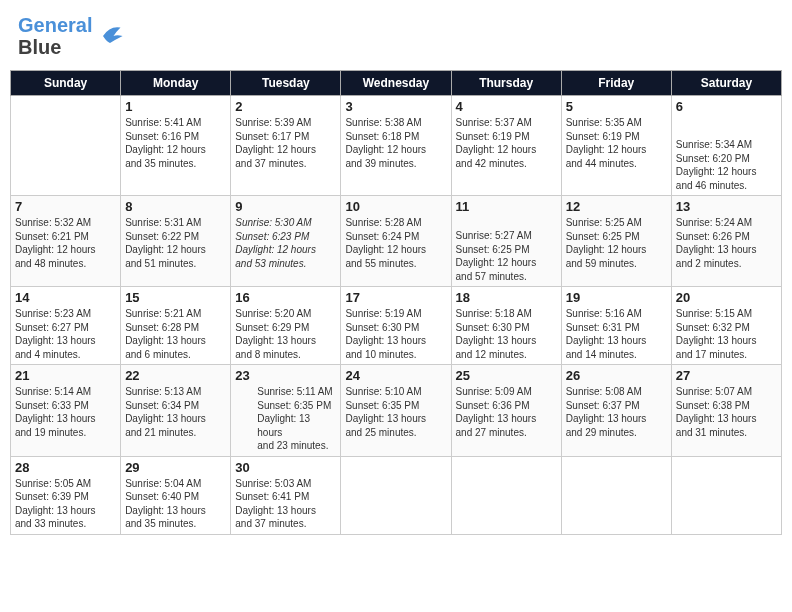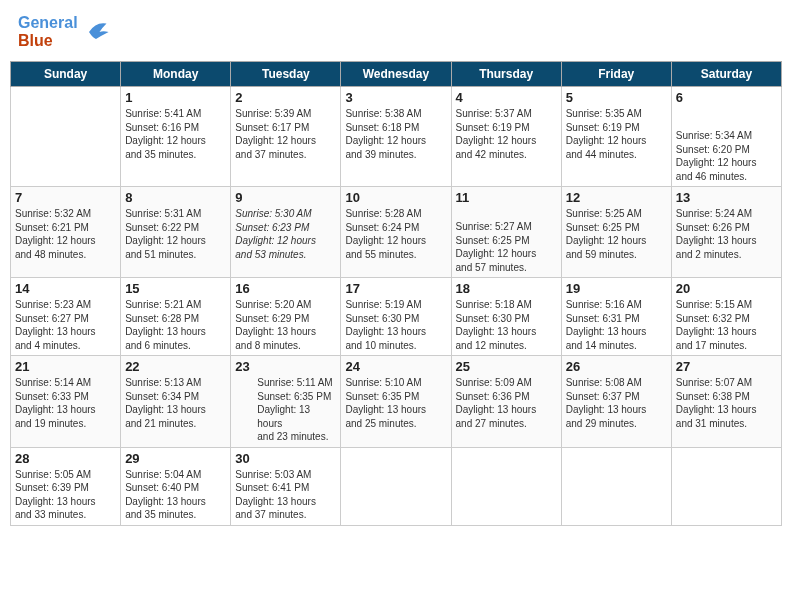--- a/index.html
+++ b/index.html
@@ -15,21 +15,21 @@
       justify-content: space-between;
       align-items: flex-start;
       margin-bottom: 8px;
       padding: 4px 8px;
     }
     .logo {
       display: flex;
       align-items: center;
     }
     .logo-text {
-      font-size: 16px;
+      font-size: 20px;
       font-weight: bold;
       color: #1a3a5c;
       line-height: 1.1;
     }
     .logo-text span {
       color: #4a90d9;
     }
     .logo-bird {
       width: 28px;
       height: 28px;
@@ -83,31 +83,31 @@
     .empty-cell {
       background: #f9f9f9;
     }
     tr:nth-child(even) td {
       background: #fafafa;
     }
     tr:nth-child(odd) td {
       background: #fff;
     }
     .calendar thead tr th {
-      background: #0c4a6e;
+      background: #0f172a;
     }
   </style>
 </head>
 <body>
 
 <div class="header">
   <div class="logo">
     <div>
       <div class="logo-text">
-        <span>General</span><br><span style="color:#c2410c">Blue</span>
+        <span>General</span><br><span style="color:#404040">Blue</span>
       </div>
     </div>
     <svg class="logo-bird" viewBox="0 0 40 40">
       <path d="M10,20 Q20,5 35,8 Q28,15 25,20 Q30,18 38,20 Q28,25 20,30 Q15,28 10,20Z" fill="#4a90d9"></path>
     </svg>
   </div>
   <div class="title-block">
     <div class="month-title"></div>
     <div class="location"></div>
   </div>

